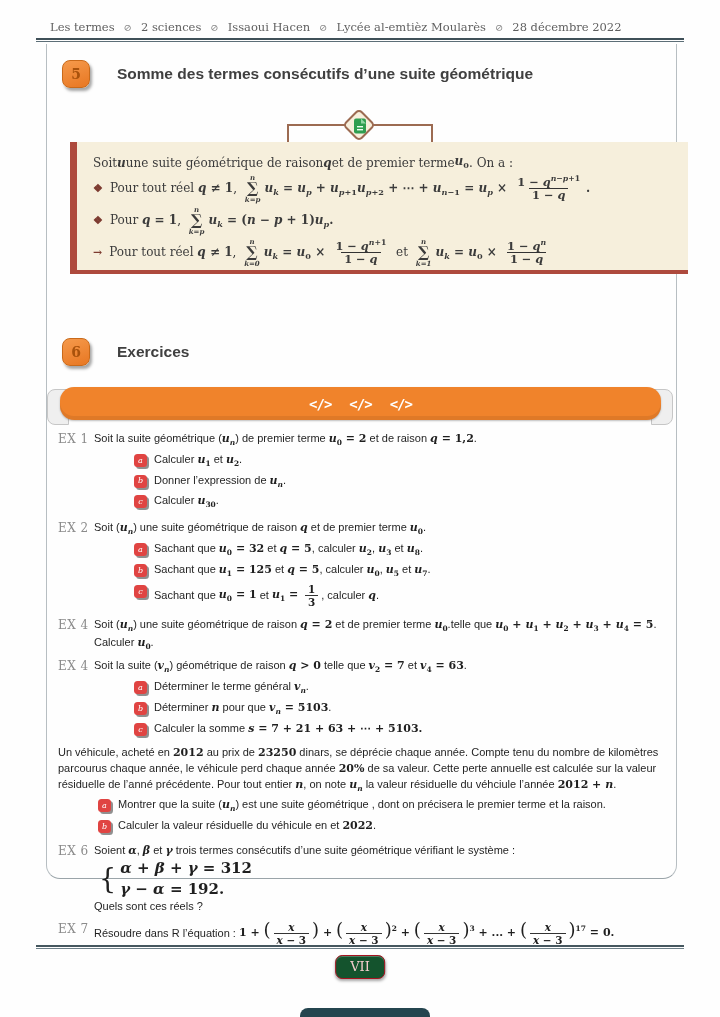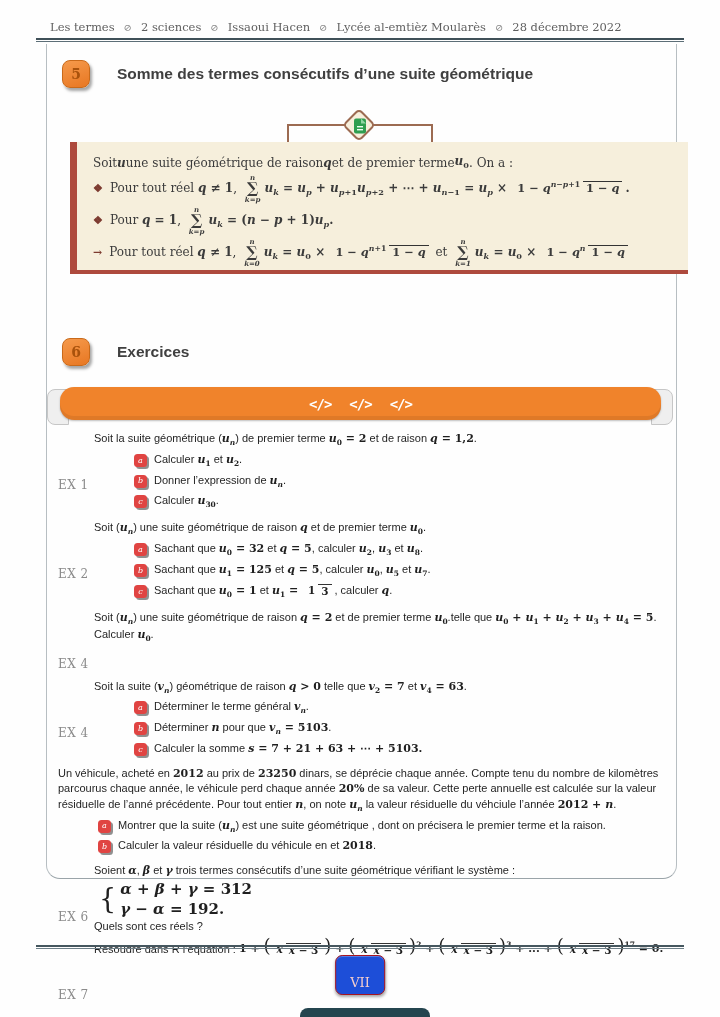--- a/index.html
+++ b/index.html
@@ -38,21 +38,21 @@
   
   .theorem { position:absolute; top:142px; left:50px; width:618px; height:132px;
              background:#f6efdc; border-left:7px solid #ae4a3d; border-bottom:4px solid #ae4a3d;
              padding:9px 16px 6px 16px; font-family:"DejaVu Serif", serif; font-size:12px; color:#3b3b3b;margin-left:20px; }
   .th-line { display:flex; align-items:center; margin:3px 0; min-height:17px; }
   .th-line .bullet { color:#7d3b30; font-size:11px; margin-right:7px; flex:none; font-weight:bold; }
 
   
   .mx { font-family:"DejaVu Serif", serif; font-weight:bold; }
   sub, sup { font-size:68%; }
-  .frac { display:inline-flex; flex-direction:row; align-items:flex-start; vertical-align:middle;
+  .frac { display:inline-flex; flex-direction:column; align-items:center; vertical-align:middle;
           margin:0 3px; line-height:1.15; font-family:"DejaVu Serif", serif; font-weight:bold; }
   .frac .num { padding:0 3px; font-size:0.95em; }
   .frac .den { padding:0 3px; font-size:0.95em; border-top:1.3px solid #333; }
   .sum { display:inline-flex; flex-direction:column; align-items:center; vertical-align:middle;
          line-height:1; margin:0 4px; font-family:"DejaVu Serif", serif; font-weight:bold; }
   .sum .lim { font-size:7px; font-style:italic; }
   .sum .sig { font-size:15px; }
   .bp { font-family:"DejaVu Serif", serif; font-size:165%; font-weight:normal;
         vertical-align:-8%; line-height:0; }
   .system { display:inline-flex; align-items:center; vertical-align:middle; margin-left:5px; }
@@ -65,34 +65,34 @@
   .tab-left { left:47px; border-radius:8px 0 0 8px; }
   .tab-right { left:651px; border-radius:0 8px 8px 0; }
   .ex-bar { position:absolute; top:387px; left:60px; width:601px; height:33px; border-radius:14px;
             background:#f0832b; box-shadow:inset 0 -4px 0 rgba(0,0,0,0.07), 0 1px 2px rgba(0,0,0,0.25);
             display:flex; align-items:center; justify-content:center; gap:18px; }
   .code-ic { color:#ffffff; font-family:"DejaVu Sans Mono", monospace; font-weight:bold; font-size:14px; letter-spacing:-1px; }
 
   
   .ex-list { position:absolute; top:431px; left:58px; width:608px; font-size:11px; line-height:1.42; color:#1f1f1f; }
   .exercise { display:flex; margin-bottom:6px; }
-  .ex-label { flex:none; width:36px; font-family:"DejaVu Serif", serif; color:#8b8b8b; font-size:12px; letter-spacing:0.5px;margin-top:46px; }
+  .ex-label { flex:none; width:36px; font-family:"DejaVu Serif", serif; color:#8b8b8b; font-size:12px; letter-spacing:0.5px; }
   .ex-body { flex:1; }
   .sub { display:flex; align-items:flex-start; margin:3px 0 3px 40px; }
   .sbadge { flex:none; width:13px; height:13px; margin:2px 7px 0 0; background:#e04442; border-radius:3.5px;
             color:#fff; font-family:"DejaVu Serif", serif; font-style:italic; font-size:8px;
             display:inline-flex; align-items:center; justify-content:center;
             box-shadow:2px 2px 0 rgba(70,70,70,0.6); }
 
   
   .footer-rule { position:absolute; top:945px; left:36px; width:648px; height:4px;
                  border-top:2px solid #46575f; border-bottom:1px solid #6d7f88; }
   .page-badge { position:absolute; top:955px; left:50%; transform:translateX(-50%);
-                background:#1d4ed8; color:#f4cdcd; font-family:"DejaVu Serif", serif; font-size:13px;
-                padding:19px 14px 4px; border-radius:7px; border:1px solid #a61420;
+                background:#14532d; color:#f4cdcd; font-family:"DejaVu Serif", serif; font-size:13px;
+                padding:3px 14px 4px; border-radius:7px; border:1px solid #a61420;
                 box-shadow:0 2px 3px rgba(0,0,0,0.35), inset 0 1px 0 rgba(255,255,255,0.25); }
   .bottom-bar { position:absolute; bottom:0; left:300px; width:130px; height:9px;
                 background:#24454f; border-radius:8px 8px 0 0; }
 </style>
 </head>
 <body>
 
 <div class="page">
 
   <div class="top-header">
@@ -242,21 +242,21 @@
 
     <div class="exercise">
       <div class="ex-body">
         <div class="ex-text">Un véhicule, acheté en <span class="mx">2012</span> au prix de <span class="mx">23250</span> dinars, se déprécie chaque année. Compte tenu du nombre de kilomètres parcourus chaque année, le véhicule perd chaque année <span class="mx">20%</span> de sa valeur. Cette perte annuelle est calculée sur la valeur résiduelle de l’anné précédente. Pour tout entier <span class="mx"><i>n</i></span>, on note <span class="mx"><i>u</i><sub><i>n</i></sub></span> la valeur résiduelle du véhciule l’année <span class="mx">2012 + <i>n</i></span>.</div>
         <div class="sub">
             <span class="sbadge">a</span>
             <span class="sub-text">Montrer que la suite (<span class="mx"><i>u</i><sub><i>n</i></sub></span>) est une suite géométrique , dont on précisera le premier terme et la raison.</span>
           </div>
         <div class="sub">
             <span class="sbadge">b</span>
-            <span class="sub-text">Calculer la valeur résiduelle du véhicule en et <span class="mx">2018</span>.</span>
+            <span class="sub-text">Calculer la valeur résiduelle du véhicule en et <span class="mx">2022</span>.</span>
           </div>
       </div>
     </div>
 
     <div class="exercise">
       <span class="ex-label">EX 6</span>
       <div class="ex-body">
         <div class="ex-text">Soient <span class="mx"><i>α</i></span>, <span class="mx"><i>β</i></span> et <span class="mx"><i>γ</i></span> trois termes consécutifs d’une suite géométrique vérifiant le système : <span class="system">
               <span class="brace">{</span>
               <span class="rows">

